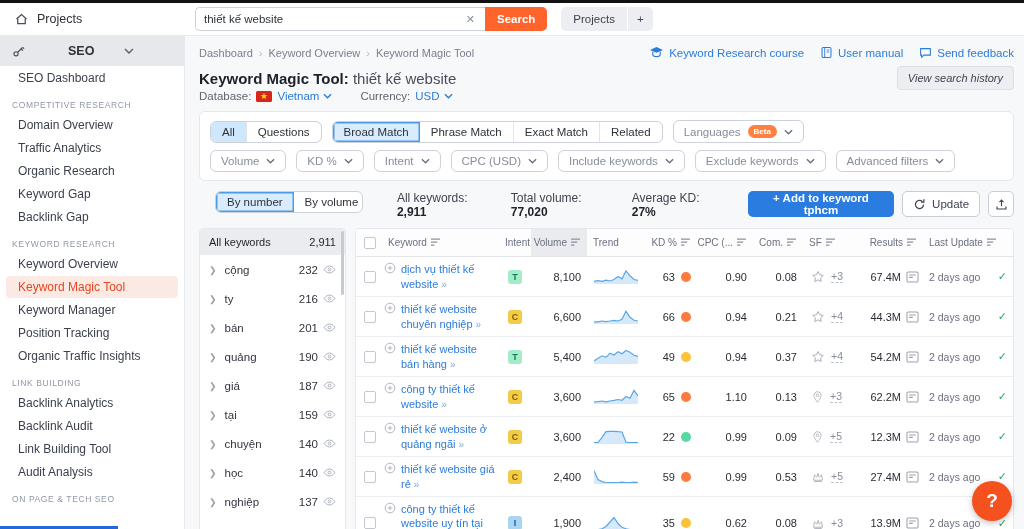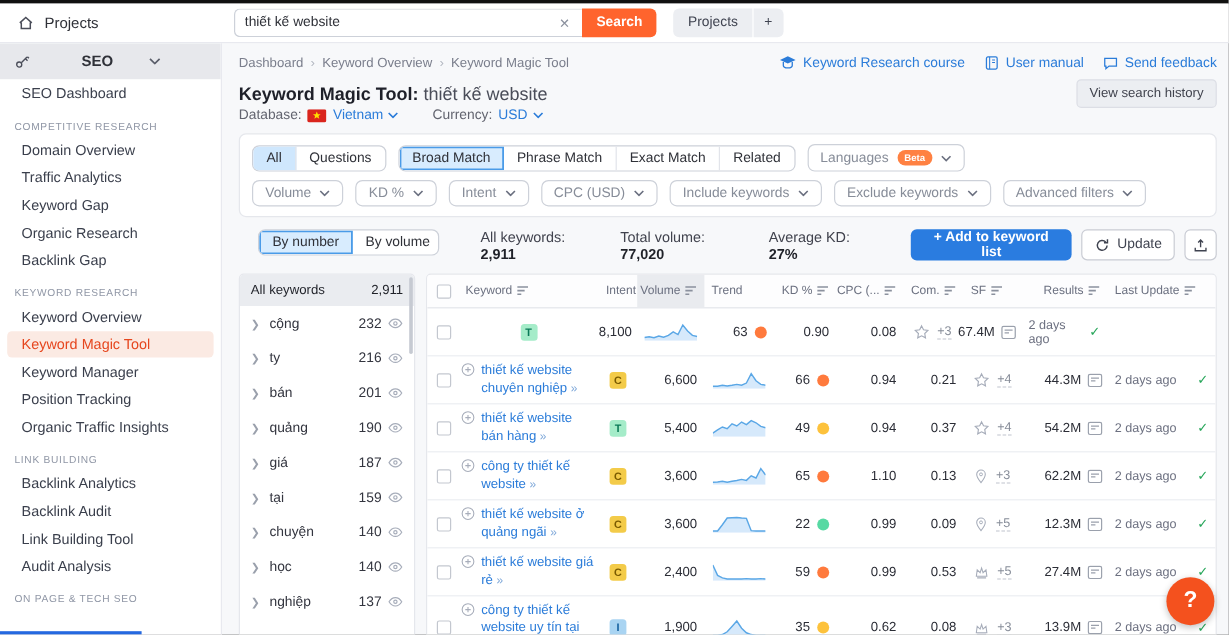--- a/index.html
+++ b/index.html
@@ -32,21 +32,21 @@
   .main { flex:1; padding:10px 10px 0 14px; position:relative; overflow:hidden; }
   .crumb-row { display:flex; align-items:center; font-size:11px; color:#7a7e8c; }
   .crumb { cursor:pointer; }
   .crumb-sep { margin:0 6px; color:#b3b7c1; }
   .hdr-links { margin-left:auto; display:flex; gap:16px; align-items:center; }
   .hdr-link { display:flex; align-items:center; gap:5px; color:#2b7cd9; font-size:11.5px; cursor:pointer; }
   .title-row { display:flex; align-items:center; margin-top:7px; }
   .page-title { font-size:15px; color:#1e2029; }
   .page-title b { font-weight:bold; }
   .page-title .q { color:#4a4d59; font-weight:normal; }
-  .hist-btn { margin-left:auto; font-size:11px; color:#41434e; background:#eceef2; border:1px solid #dcdee5; border-radius:4px; padding:5px 10px; cursor:pointer; font-family:inherit; }
+  .hist-btn { margin-left:auto; font-size:11px; color:#41434e; background:#eceef2; border:1px solid #dcdee5; border-radius:4px; padding:5px 10px; cursor:pointer; font-family:inherit;font-style:italic; }
   .db-row { display:flex; align-items:center; gap:5px; margin-top:0; font-size:11.5px; color:#62646f; }
   .db-val { color:#2b7cd9; display:flex; align-items:center; gap:4px; cursor:pointer; }
   .db-gap { width:18px; }
   
   .filters-card { background:#fff; border:1px solid #e5e7ec; border-radius:6px; margin-top:9px; padding:8px 10px; }
   .filters-row { display:flex; gap:10px; align-items:center; }
   .filters-row + .filters-row { margin-top:7px; }
   .seg-group { display:flex; border:1px solid #cdd1d9; border-radius:6px; background:#fff; overflow:hidden; }
   .seg { padding:4px 11px; font-size:11.5px; color:#2f3138; border-right:1px solid #e2e4ea; cursor:pointer; white-space:nowrap; }
   .seg:last-child { border-right:none; }
@@ -141,22 +141,22 @@
             <svg width="10" height="6" viewBox="0 0 10 6">
               <path d="M1 1l4 4 4-4" fill="none" stroke="#5a5e6a" stroke-width="1.4"></path>
             </svg>
           </span>
       </div>
       <div class="side-item">SEO Dashboard</div>
       <div id="sidebar-sections">
           <div class="side-header">COMPETITIVE RESEARCH</div>
           <div class="side-item">Domain Overview</div>
           <div class="side-item">Traffic Analytics</div>
+          <div class="side-item">Organic Research</div>
           <div class="side-item">Keyword Gap</div>
-          <div class="side-item">Organic Research</div>
           <div class="side-item">Backlink Gap</div>
           <div class="side-header">KEYWORD RESEARCH</div>
           <div class="side-item">Keyword Overview</div>
           <div class="side-item active">Keyword Magic Tool</div>
           <div class="side-item">Keyword Manager</div>
           <div class="side-item">Position Tracking</div>
           <div class="side-item">Organic Traffic Insights</div>
           <div class="side-header">LINK BUILDING</div>
           <div class="side-item">Backlink Analytics</div>
           <div class="side-item">Backlink Audit</div>
@@ -306,21 +306,21 @@
         <div class="seg-group" id="toggle-group">
             <div class="seg sel-o">By number</div>
             <div class="seg">By volume</div>
           </div>
         <div class="stats" id="stats">
             <span>All keywords: <b>2,911</b></span>
             <span>Total volume: <b>77,020</b></span>
             <span>Average KD: <b>27%</b></span>
           </div>
         <div class="tb-right">
-          <button class="btn-blue">+ Add to keyword list</button>
+          <button class="btn-blue">+ Add to keyword tphcm</button>
           <button class="btn-ghost">
               <span class="ic">
                 <svg width="13" height="13" viewBox="0 0 16 16">
                   <path d="M13 8a5 5 0 1 1-1.4-3.5" fill="none" stroke="#3f4350" stroke-width="1.5"></path>
                   <path d="M13.4 1.6V5.2H9.8" fill="none" stroke="#3f4350" stroke-width="1.5"></path>
                 </svg>
               </span>
               <span>Update</span>
             </button>
           <button class="btn-ghost btn-icon">
@@ -519,20 +519,29 @@
                     <path d="M0 1.2h9M0 4.2h6.2M0 7.2h3.4" stroke="#8b919e" stroke-width="1.3"></path>
                   </svg>
                 </span>
               </div>
             </div>
           <div id="tbody">
               <div class="tgrid trow">
                 <div>
                   <div class="cb"></div>
                 </div>
+                <div class="kw-cell">
+                  <span>
+                    <svg width="12" height="12" viewBox="0 0 16 16">
+                      <circle cx="8" cy="8" r="6.5" fill="none" stroke="#a7adba" stroke-width="1.2"></circle>
+                      <path d="M8 5v6M5 8h6" stroke="#a7adba" stroke-width="1.2"></path>
+                    </svg>
+                  </span>
+                  <span class="kw-text">dịch vụ thiết kế website<span class="kw-more">»</span></span>
+                </div>
                 <div>
                   <div class="intent-badge i-T">T</div>
                 </div>
                 <div class="num-cell">8,100</div>
                 <div class="trend-cell">
                   <svg width="44" height="15" viewBox="0 0 44 15">
                     <path d="M0 12.3 L4.0 11.7 L8.0 12.4 L12.0 11.1 L16.0 12.0 L20.0 10.5 L24.0 7.5 L28.0 9.8 L32.0 1.8 L36.0 6.8 L40.0 10.5 L44.0 11.4 L44 15 L0 15 Z" fill="#d6e9fb"></path>
                     <path d="M0 12.3 L4.0 11.7 L8.0 12.4 L12.0 11.1 L16.0 12.0 L20.0 10.5 L24.0 7.5 L28.0 9.8 L32.0 1.8 L36.0 6.8 L40.0 10.5 L44.0 11.4" fill="none" stroke="#5aa7e6" stroke-width="1.2"></path>
                   </svg>
                 </div>

